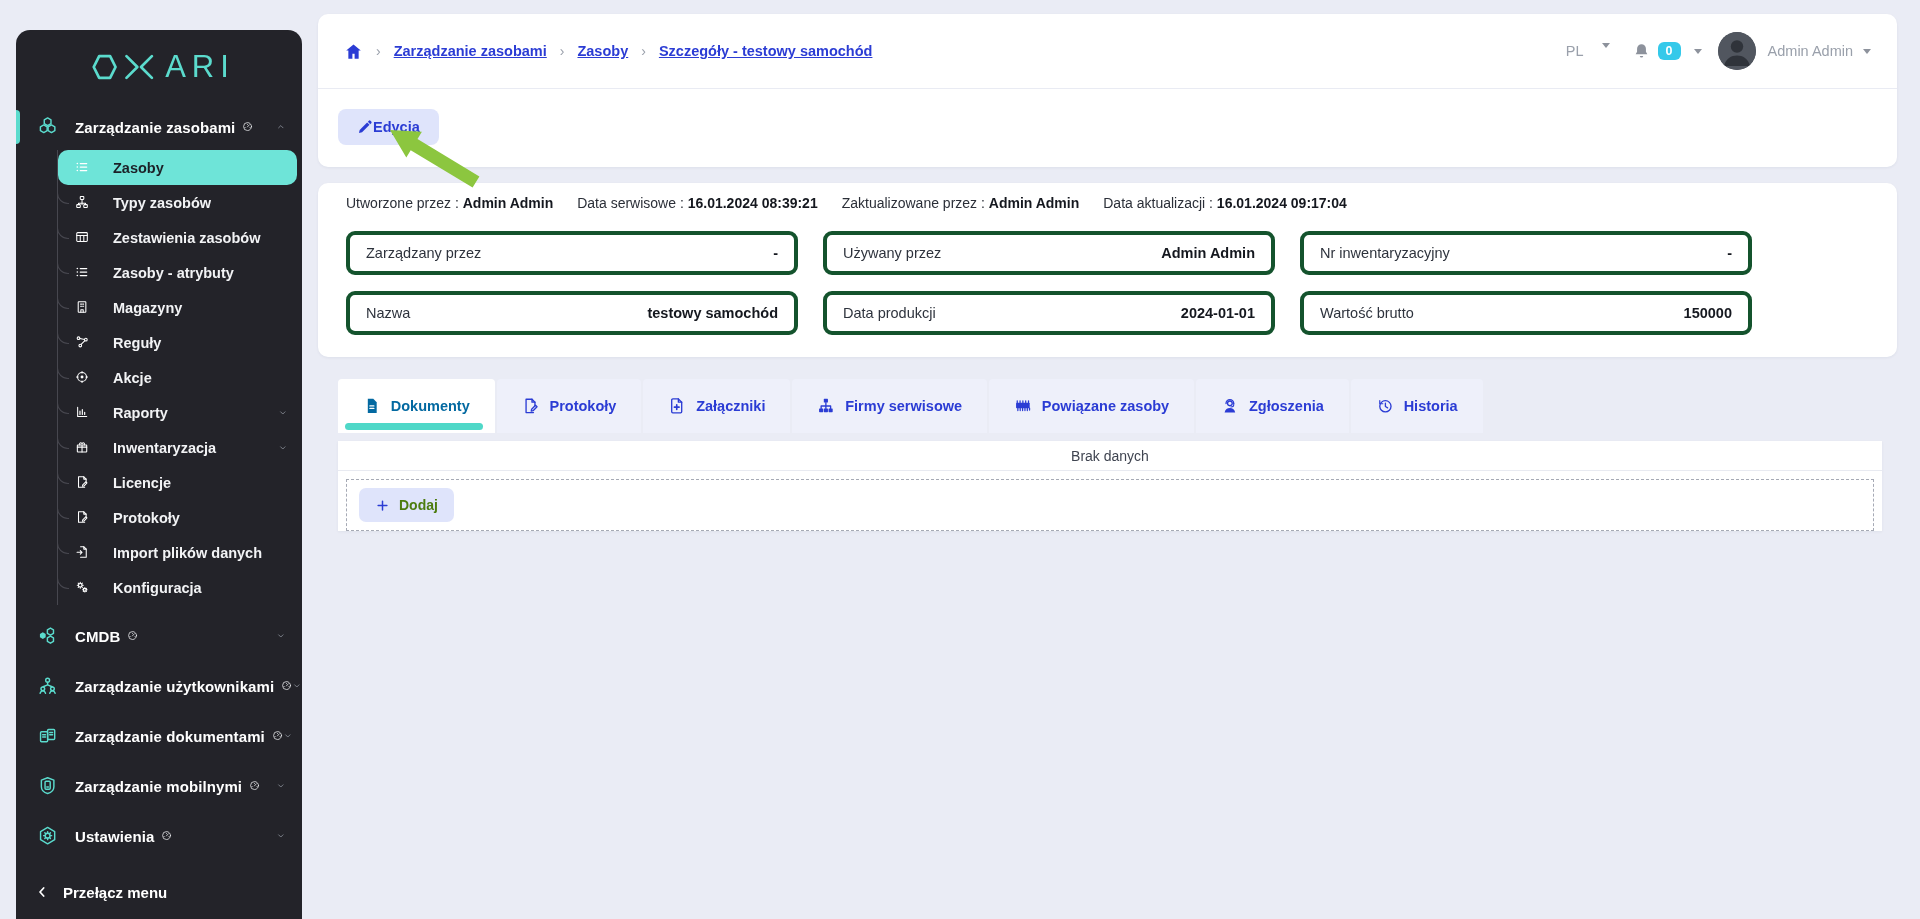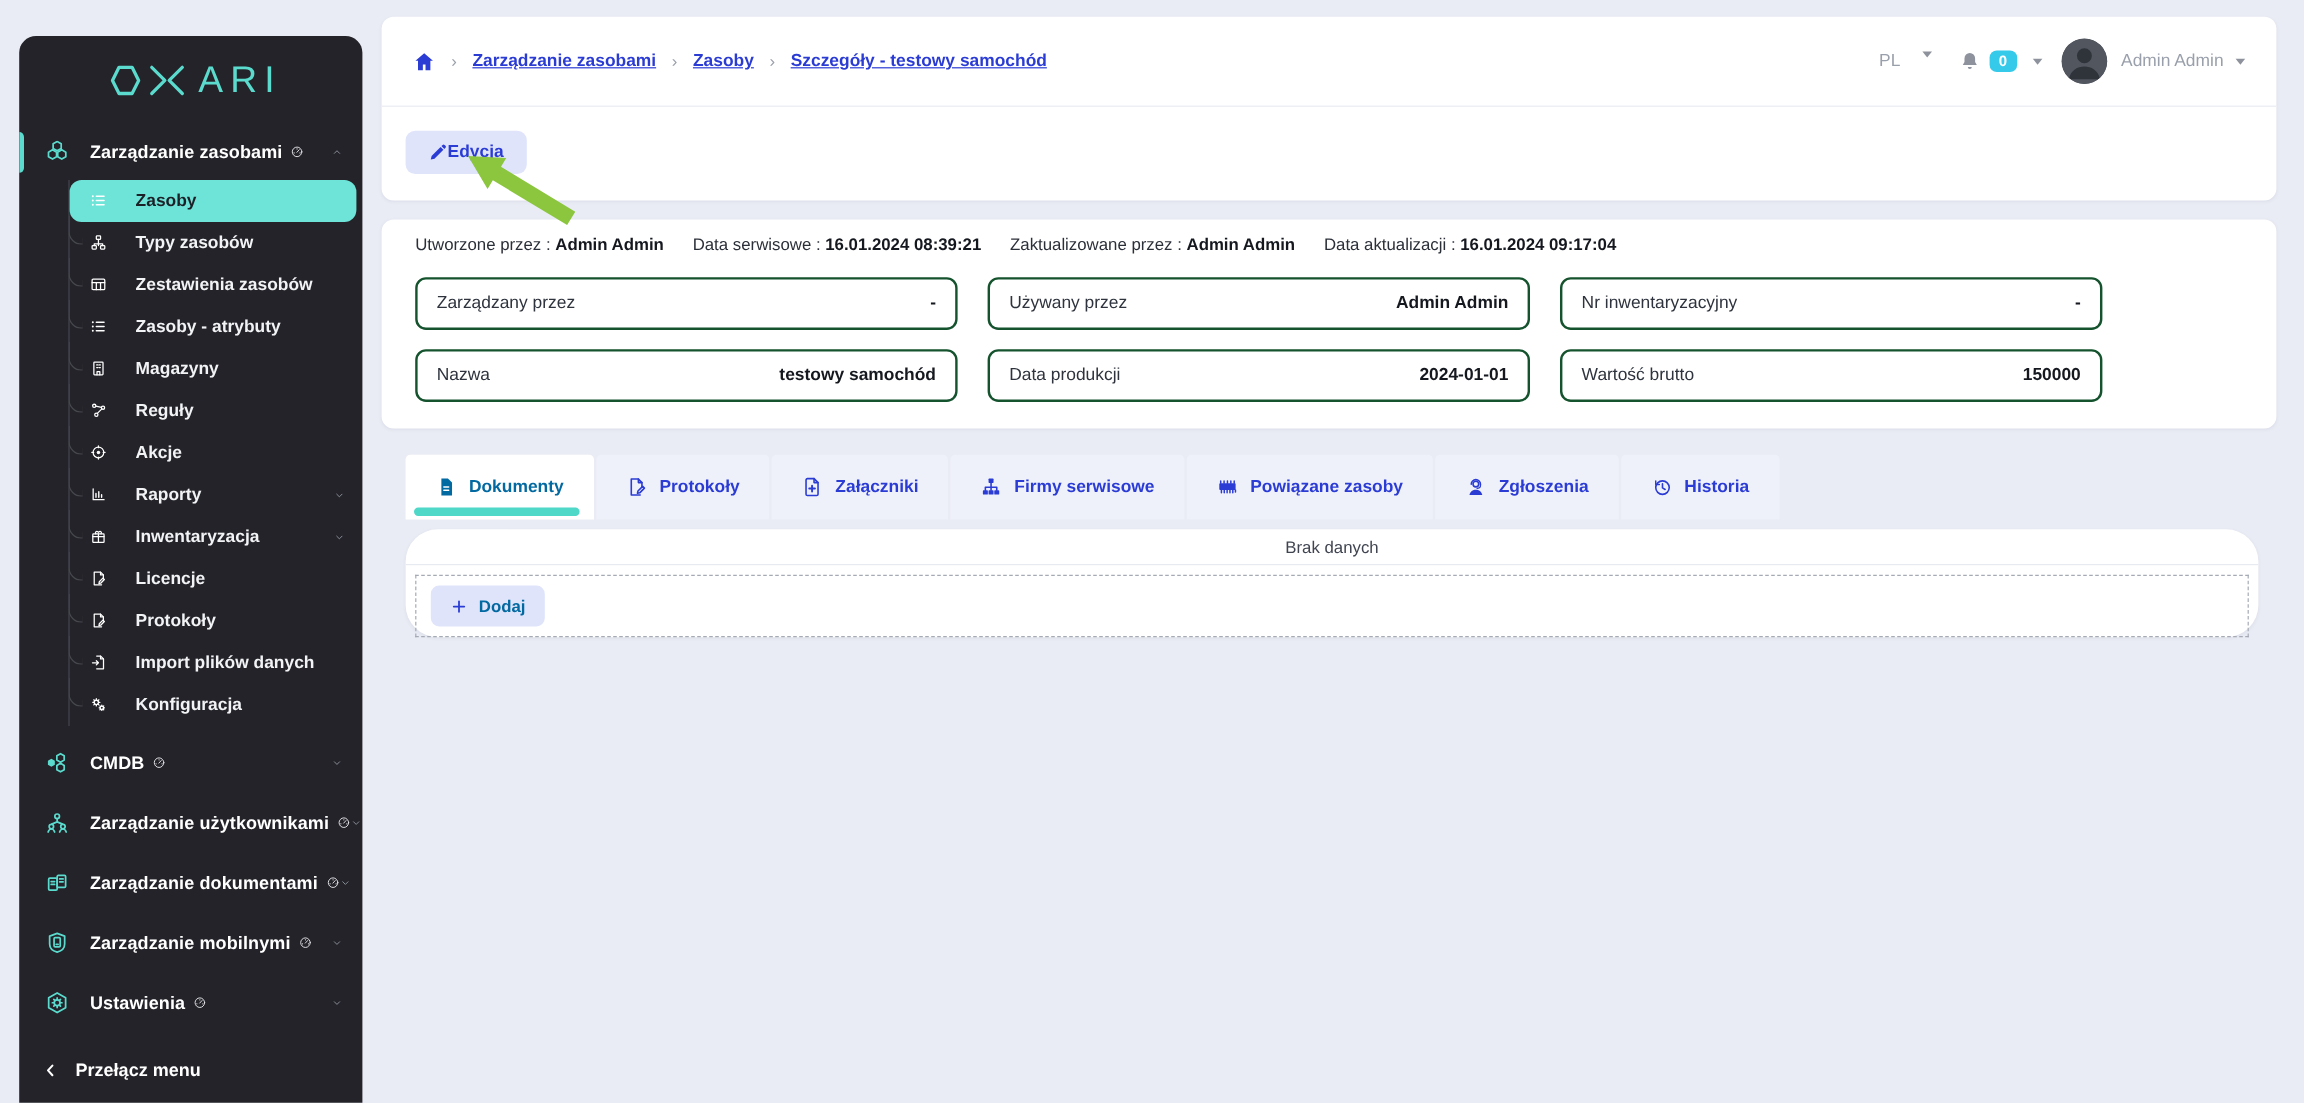--- a/index.html
+++ b/index.html
@@ -76,46 +76,46 @@
     font-family:inherit;
   }
 
   .card2 { margin-top:16px; padding:12px 28px 22px; }
   .meta-row { display:flex; gap:24px; font-size:14px; }
   .meta-item { white-space:nowrap; }
   .meta-label { color:#2b2f38; font-weight:400; }
   .meta-value { color:#15181f; font-weight:700; }
   .fields { margin-top:20px; display:grid; grid-template-columns:repeat(3,452px); column-gap:25px; row-gap:16px; }
   .field {
-    height:44px; border:2px solid #14532d; border-radius:9px; background:#fff;
+    height:44px; border:4px solid #14532d; border-radius:9px; background:#fff;
     display:flex; align-items:center; justify-content:space-between; padding:0 16px;
   }
   .field-label { font-size:14.5px; color:#2e333d; }
   .field-value { font-size:14.5px; font-weight:700; color:#15181f; }
 
   .tabs { margin:22px 0 0 20px; display:flex; }
   .tab {
     position:relative; height:54px; display:flex; align-items:center; gap:10px;
     padding:0 25px; background:#eef0fa; color:#2b3cd4; font-weight:600; font-size:14.5px;
     margin-right:2px; cursor:pointer; border:none; border-radius:4px 4px 0 0; font-family:inherit;
     white-space:nowrap;
   }
   .tab .t-icon { display:flex; }
   .tab.active { background:#fff; color:#0369a1; }
   .tab.active::after {
     content:""; position:absolute; left:7px; right:12px; bottom:3px; height:7px;
     border-radius:4px; background:#4fd8c8;
   }
 
-  .tab-panel { margin:8px 0 0 20px; width:1544px; background:#fff; box-shadow:0 1px 3px rgba(20,30,60,.05);border-radius:27px; }
+  .tab-panel { margin:8px 0 0 20px; width:1544px; background:#fff; box-shadow:0 1px 3px rgba(20,30,60,.05); }
   .empty-row { height:30px; display:flex; align-items:center; justify-content:center; font-size:14px; color:#3f4450; border-bottom:1px solid #e8eaf1; }
   .add-wrap { margin:8px; border:1.5px dashed #a6aab5; height:52px; display:flex; align-items:center; padding:0 12px; }
   .btn-add {
     display:inline-flex; align-items:center; gap:9px;
-    background:#dfe4fb; color:#0369a1; font-weight:600; font-size:14px;
+    background:#dfe4fb; color:#4d7c0f; font-weight:600; font-size:14px;
     border:none; border-radius:7px; padding:9px 16px; cursor:pointer; font-family:inherit;
   }
 
   .annot-arrow { position:absolute; left:382px; top:124px; z-index:5; pointer-events:none; }
 </style>
 </head>
 <body>
 
 <aside class="sidebar">
   <div class="logo-wrap">

